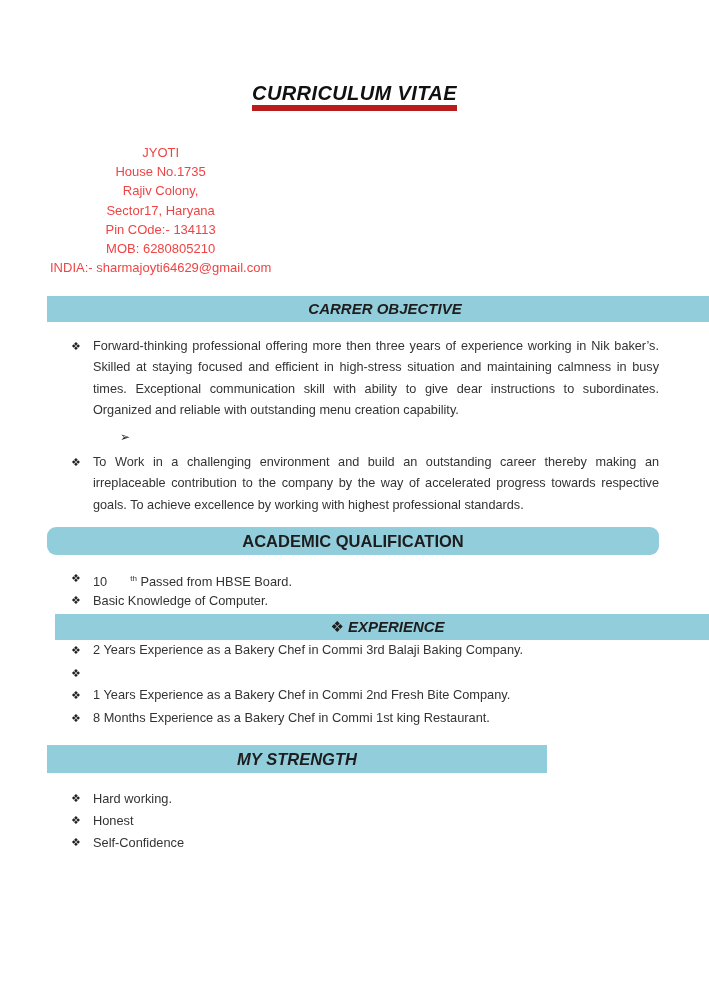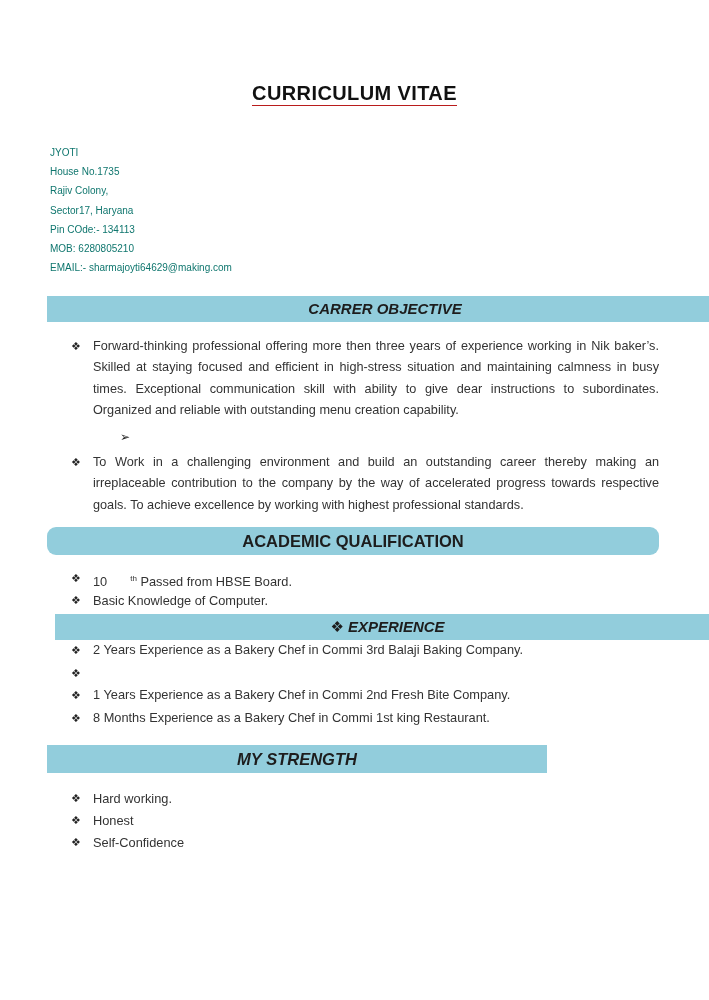--- a/index.html
+++ b/index.html
@@ -30,32 +30,34 @@
     top: 82px;
     left: 0;
     width: 709px;
     text-align: center;
     font-size: 20px;
     font-weight: bold;
     letter-spacing: 0.4px;
     color: #111;
   }
   .doc-title span {
-    border-bottom: 1px solid #b91c1c;
+    border-bottom: 6px solid #b91c1c;
     padding-bottom: 1px;
+    font-style: italic;
   }
 
   
   .contact {
     position: absolute;
     top: 143px;
     left: 50px;
-    font-size: 10px;
+    font-size: 13px;
     line-height: 19.2px;
-    color: #0f766e;
+    color: #ef4444;
+    text-align: center;
   }
   .contact div { white-space: pre; }
 
   
   .banner {
     position: absolute;
     background: #92cddc;
     height: 26px;
     line-height: 26px;
     text-align: center;
@@ -153,21 +155,21 @@
     <span>CURRICULUM VITAE</span>
   </div>
 
   <div class="contact">
     <div>JYOTI</div>
     <div>House No.1735</div>
     <div>Rajiv Colony,</div>
     <div>Sector17, Haryana</div>
     <div>Pin COde:- 134113</div>
     <div>MOB: 6280805210</div>
-    <div>EMAIL:- sharmajoyti64629@making.com</div>
+    <div>INDIA:- sharmajoyti64629@gmail.com</div>
   </div>
 
   <div class="banner italic-bold" id="banner-objective">
     <span>CARRER OBJECTIVE</span>
   </div>
 
   <div class="para-item" id="para-1">
     <span class="bullet">❖</span>
     <span>Forward-thinking professional offering more then three years of experience working in Nik baker’s. Skilled at staying focused and efficient in high-stress situation  and maintaining calmness in busy times. Exceptional communication skill with ability to give dear instructions to subordinates. Organized and reliable with outstanding menu creation capability.</span>
   </div>

